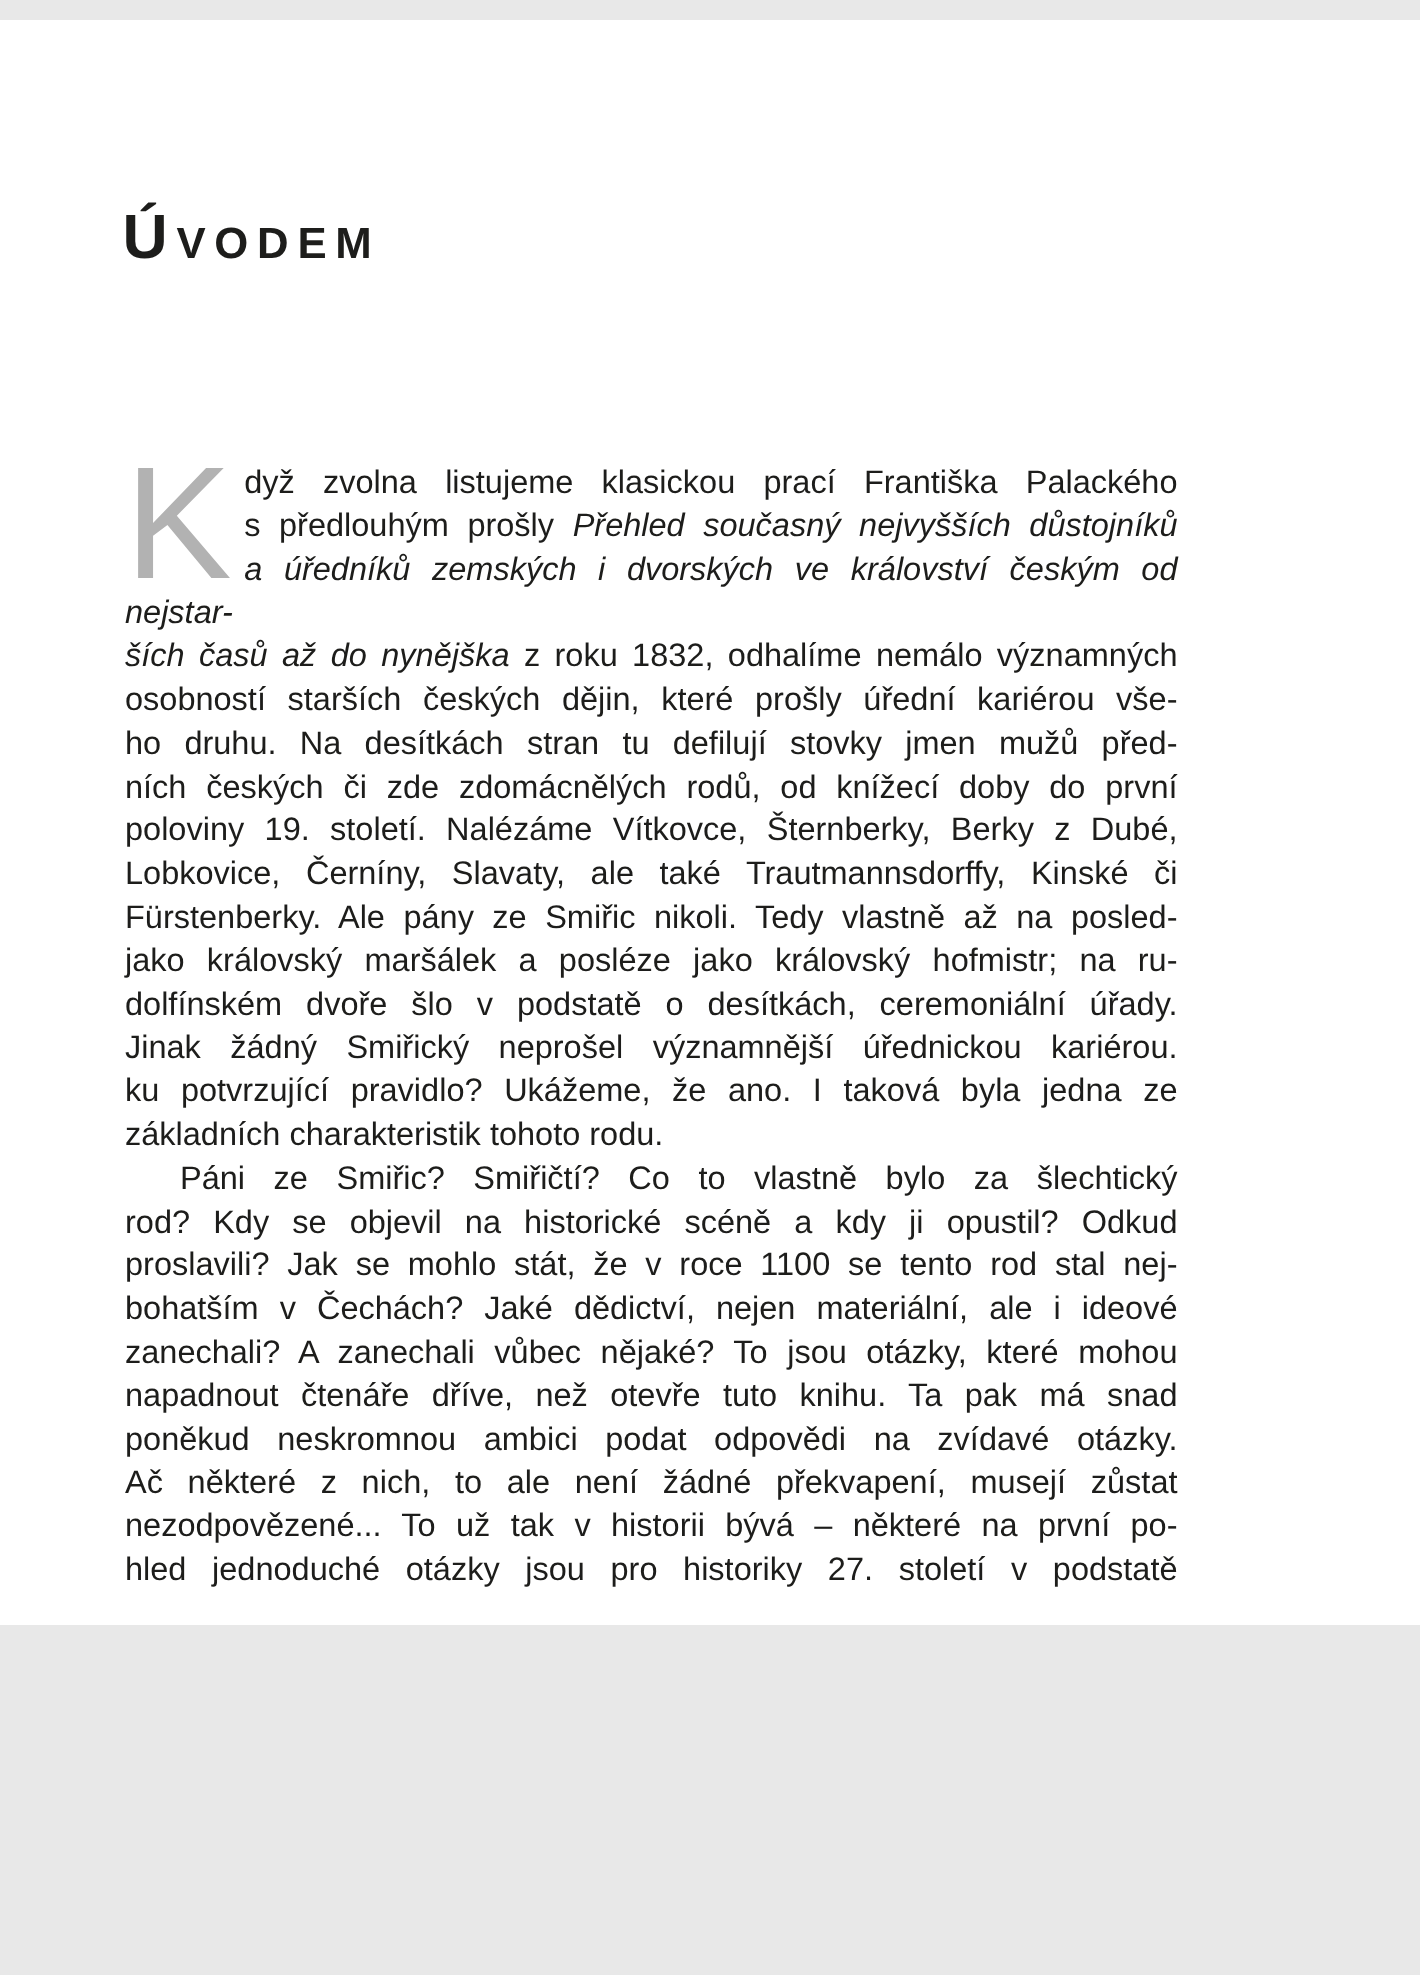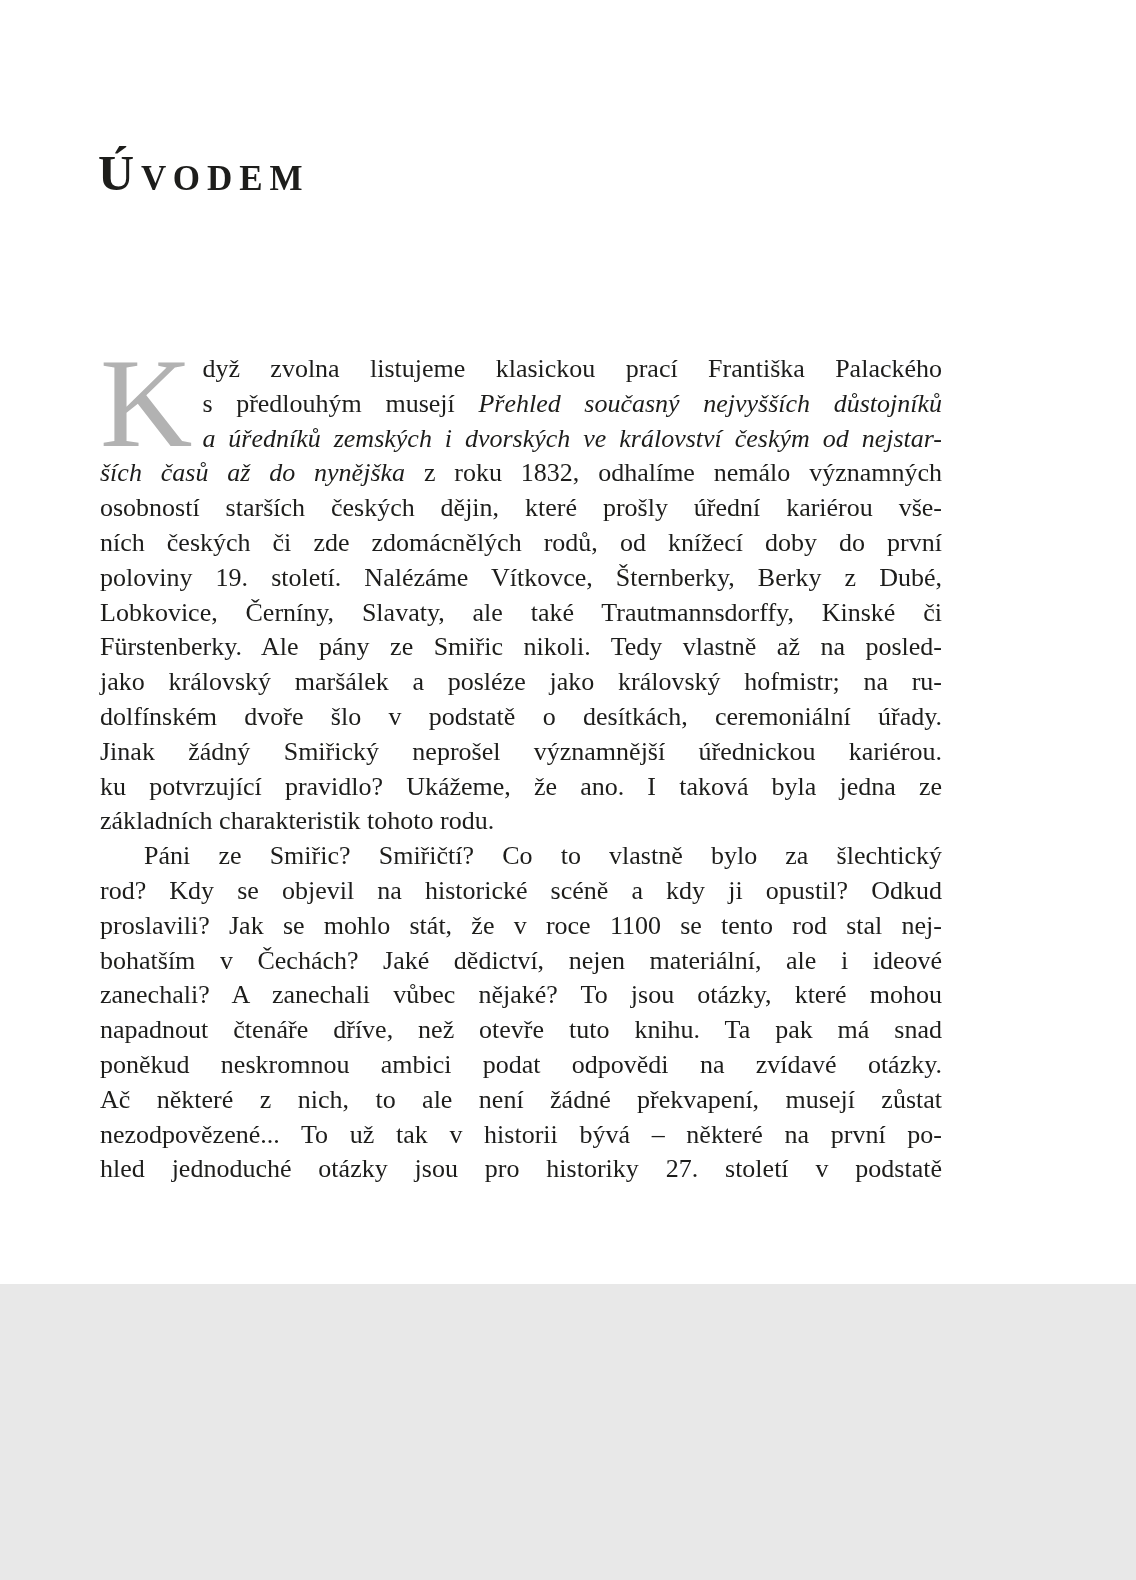--- a/index.html
+++ b/index.html
@@ -5,23 +5,23 @@
   :root{
     --ink:#1d1d1b;
     --dropcap:#b2b2b2;
     --paper:#ffffff;
   }
   html,body{margin:0;padding:0;background:#e8e8e8;}
   .page{
     position:relative;
     width:1136px;height:1284px;
     background:var(--paper);
-    margin:0 auto;
+    margin:16px auto;
     overflow:hidden;
-    font-family:Liberation Serif, serif;
+    font-family:Liberation Sans, sans-serif;
     color:var(--ink);
   }
   .heading{
     position:absolute;
     left:98px;top:112px;
     font-size:50px;
     font-variant:small-caps;
     letter-spacing:7px;
     line-height:1.1;
   }
@@ -77,24 +77,25 @@
 <body>
 
 <div class="page">
 
   <h1 class="heading">Úvodem</h1>
 
   <div class="article">
       <div class="para">
         <span class="dropcap">K</span>
         <div class="line">dyž zvolna listujeme klasickou prací Františka Palackého</div>
-        <div class="line"><span>s předlouhým musejí </span><em>Přehled současný nejvyšších důstojníků</em></div>
+        <div class="line"><span>s předlouhým prošly </span><em>Přehled současný nejvyšších důstojníků</em></div>
         <div class="line"><em>a úředníků zemských i dvorských ve království českým od nejstar-</em></div>
         <div class="line"><em>ších časů až do nynějška</em><span> z roku 1832, odhalíme nemálo významných</span></div>
         <div class="line">osobností starších českých dějin, které prošly úřední kariérou vše-</div>
+        <div class="line">ho druhu. Na desítkách stran tu defilují stovky jmen mužů před-</div>
         <div class="line">ních českých či zde zdomácnělých rodů, od knížecí doby do první</div>
         <div class="line">poloviny 19. století. Nalézáme Vítkovce, Šternberky, Berky z Dubé,</div>
         <div class="line">Lobkovice, Černíny, Slavaty, ale také Trautmannsdorffy, Kinské či</div>
         <div class="line">Fürstenberky. Ale pány ze Smiřic nikoli. Tedy vlastně až na posled-</div>
         <div class="line">jako královský maršálek a posléze jako královský hofmistr; na ru-</div>
         <div class="line">dolfínském dvoře šlo v podstatě o desítkách, ceremoniální úřady.</div>
         <div class="line">Jinak žádný Smiřický neprošel významnější úřednickou kariérou.</div>
         <div class="line">ku potvrzující pravidlo? Ukážeme, že ano. I taková byla jedna ze</div>
         <div class="line no-just">základních charakteristik tohoto rodu.</div>
       </div>

